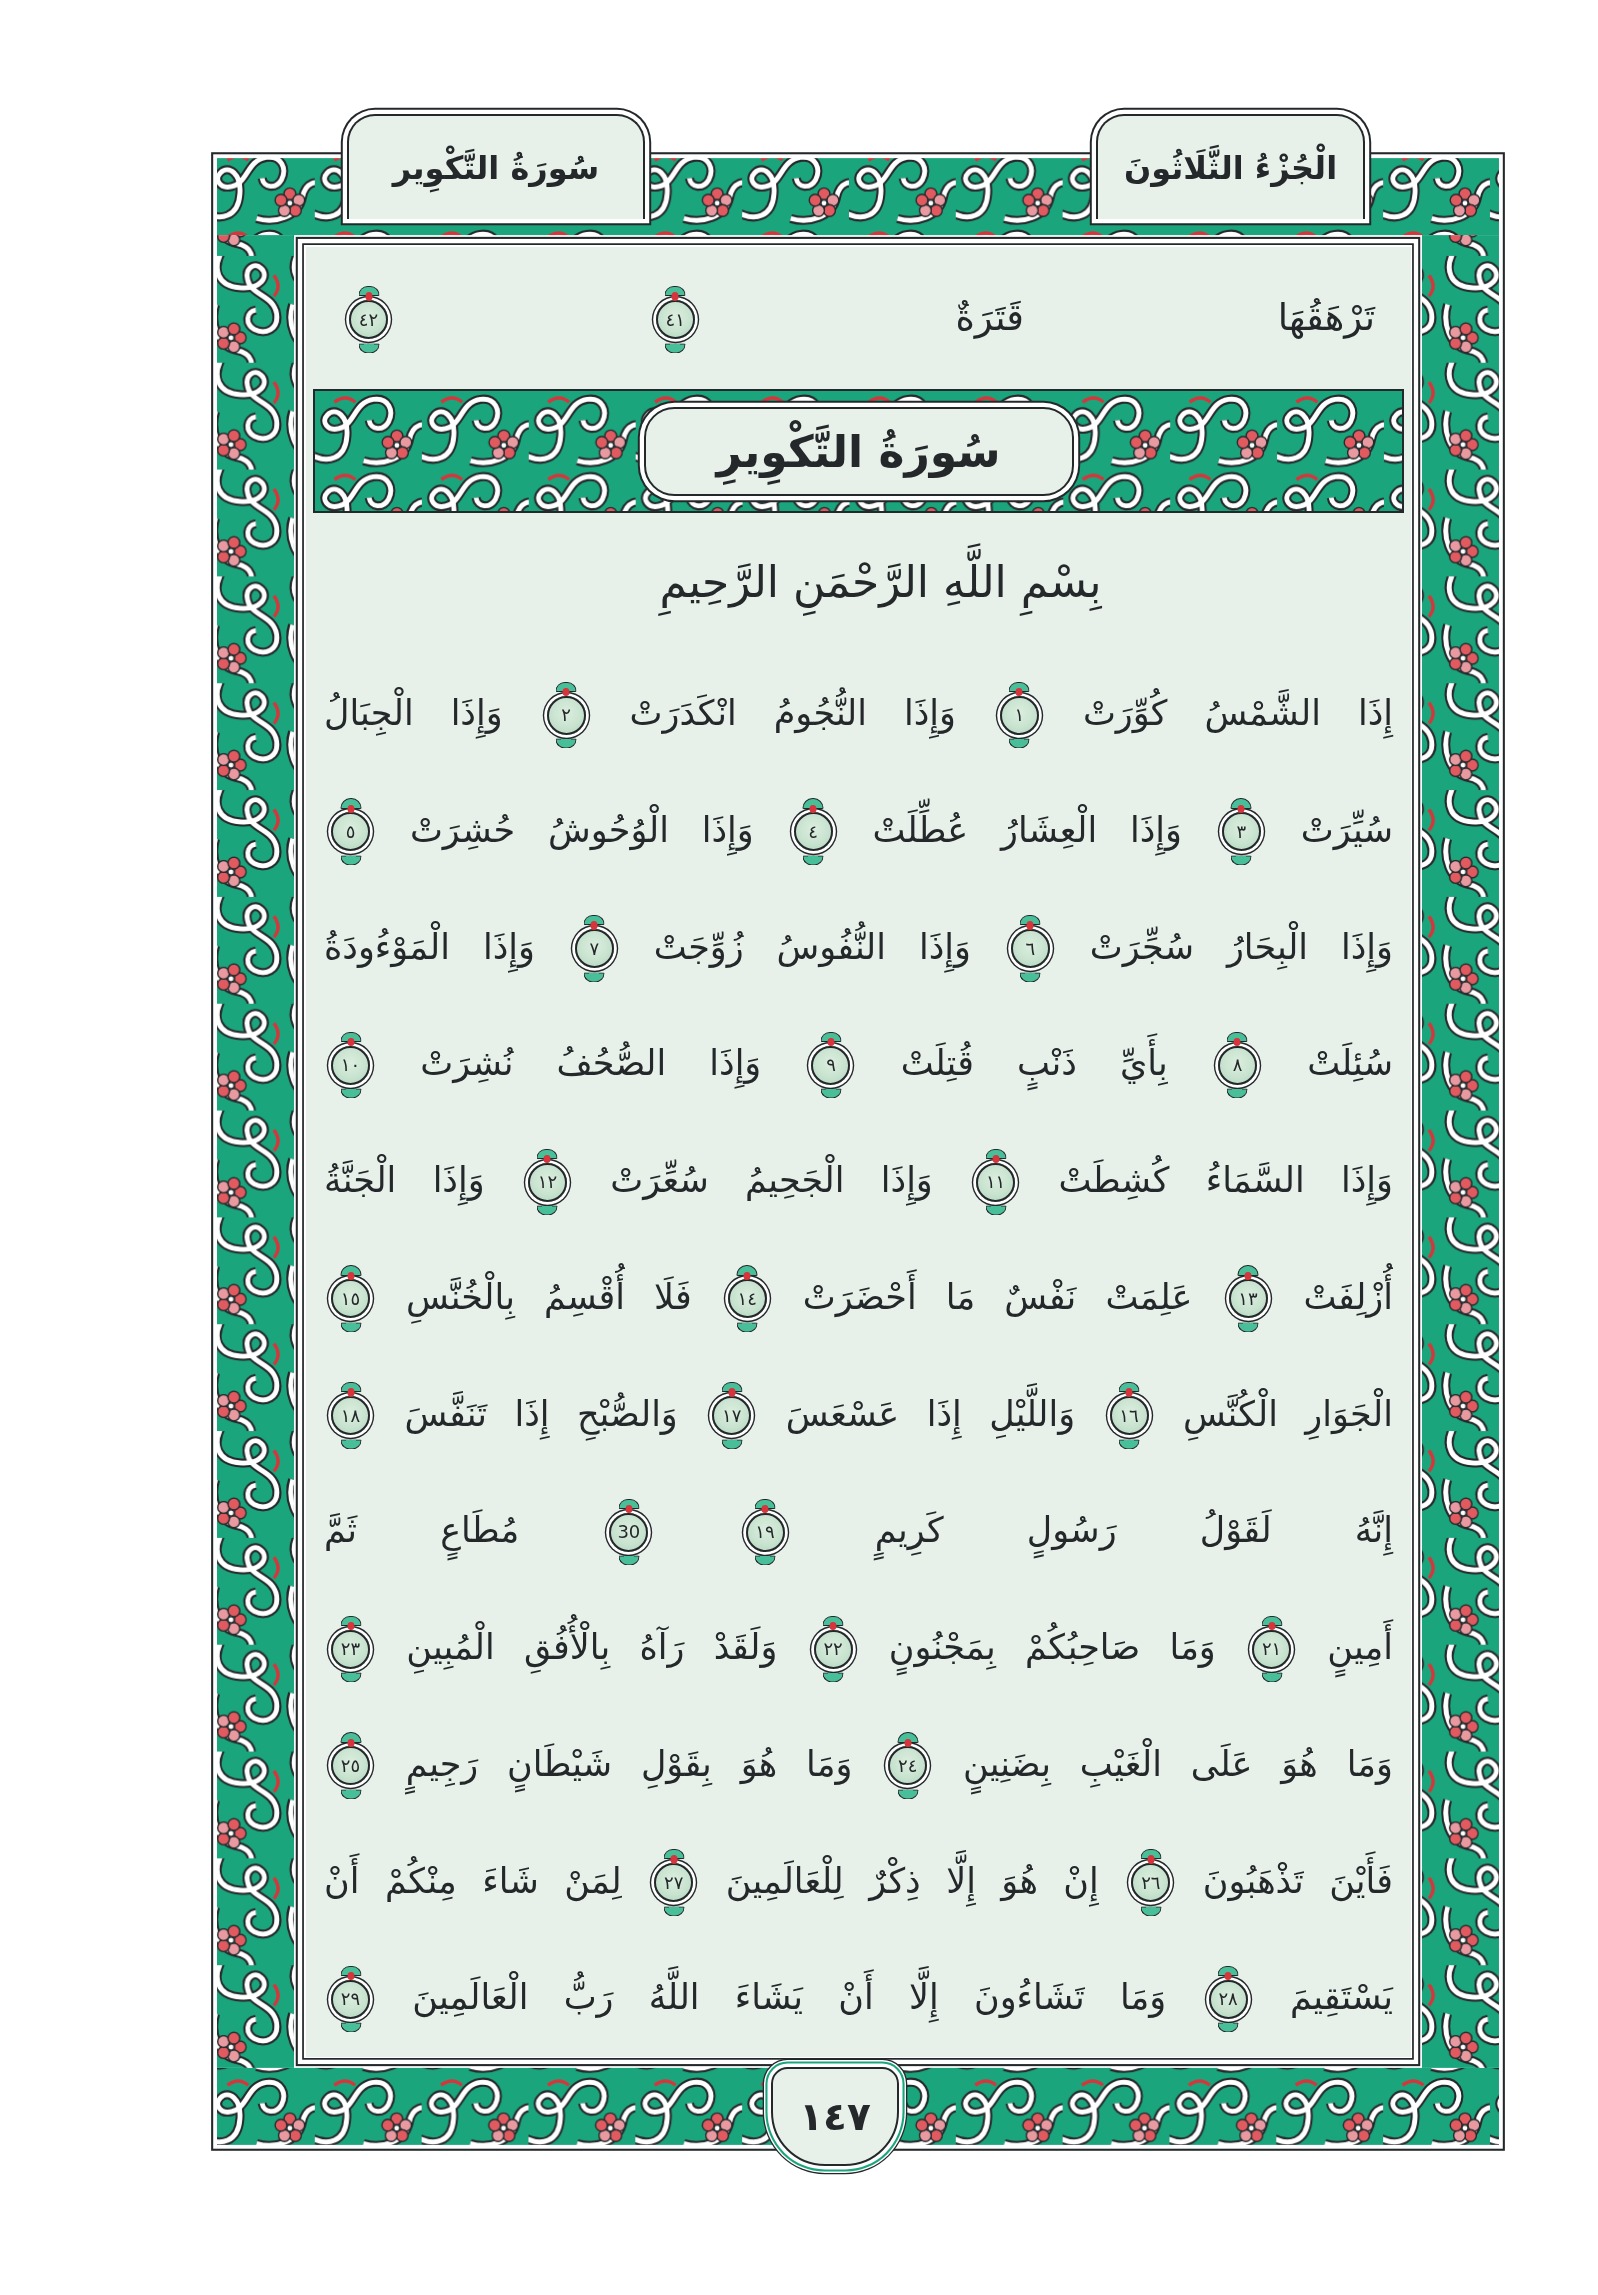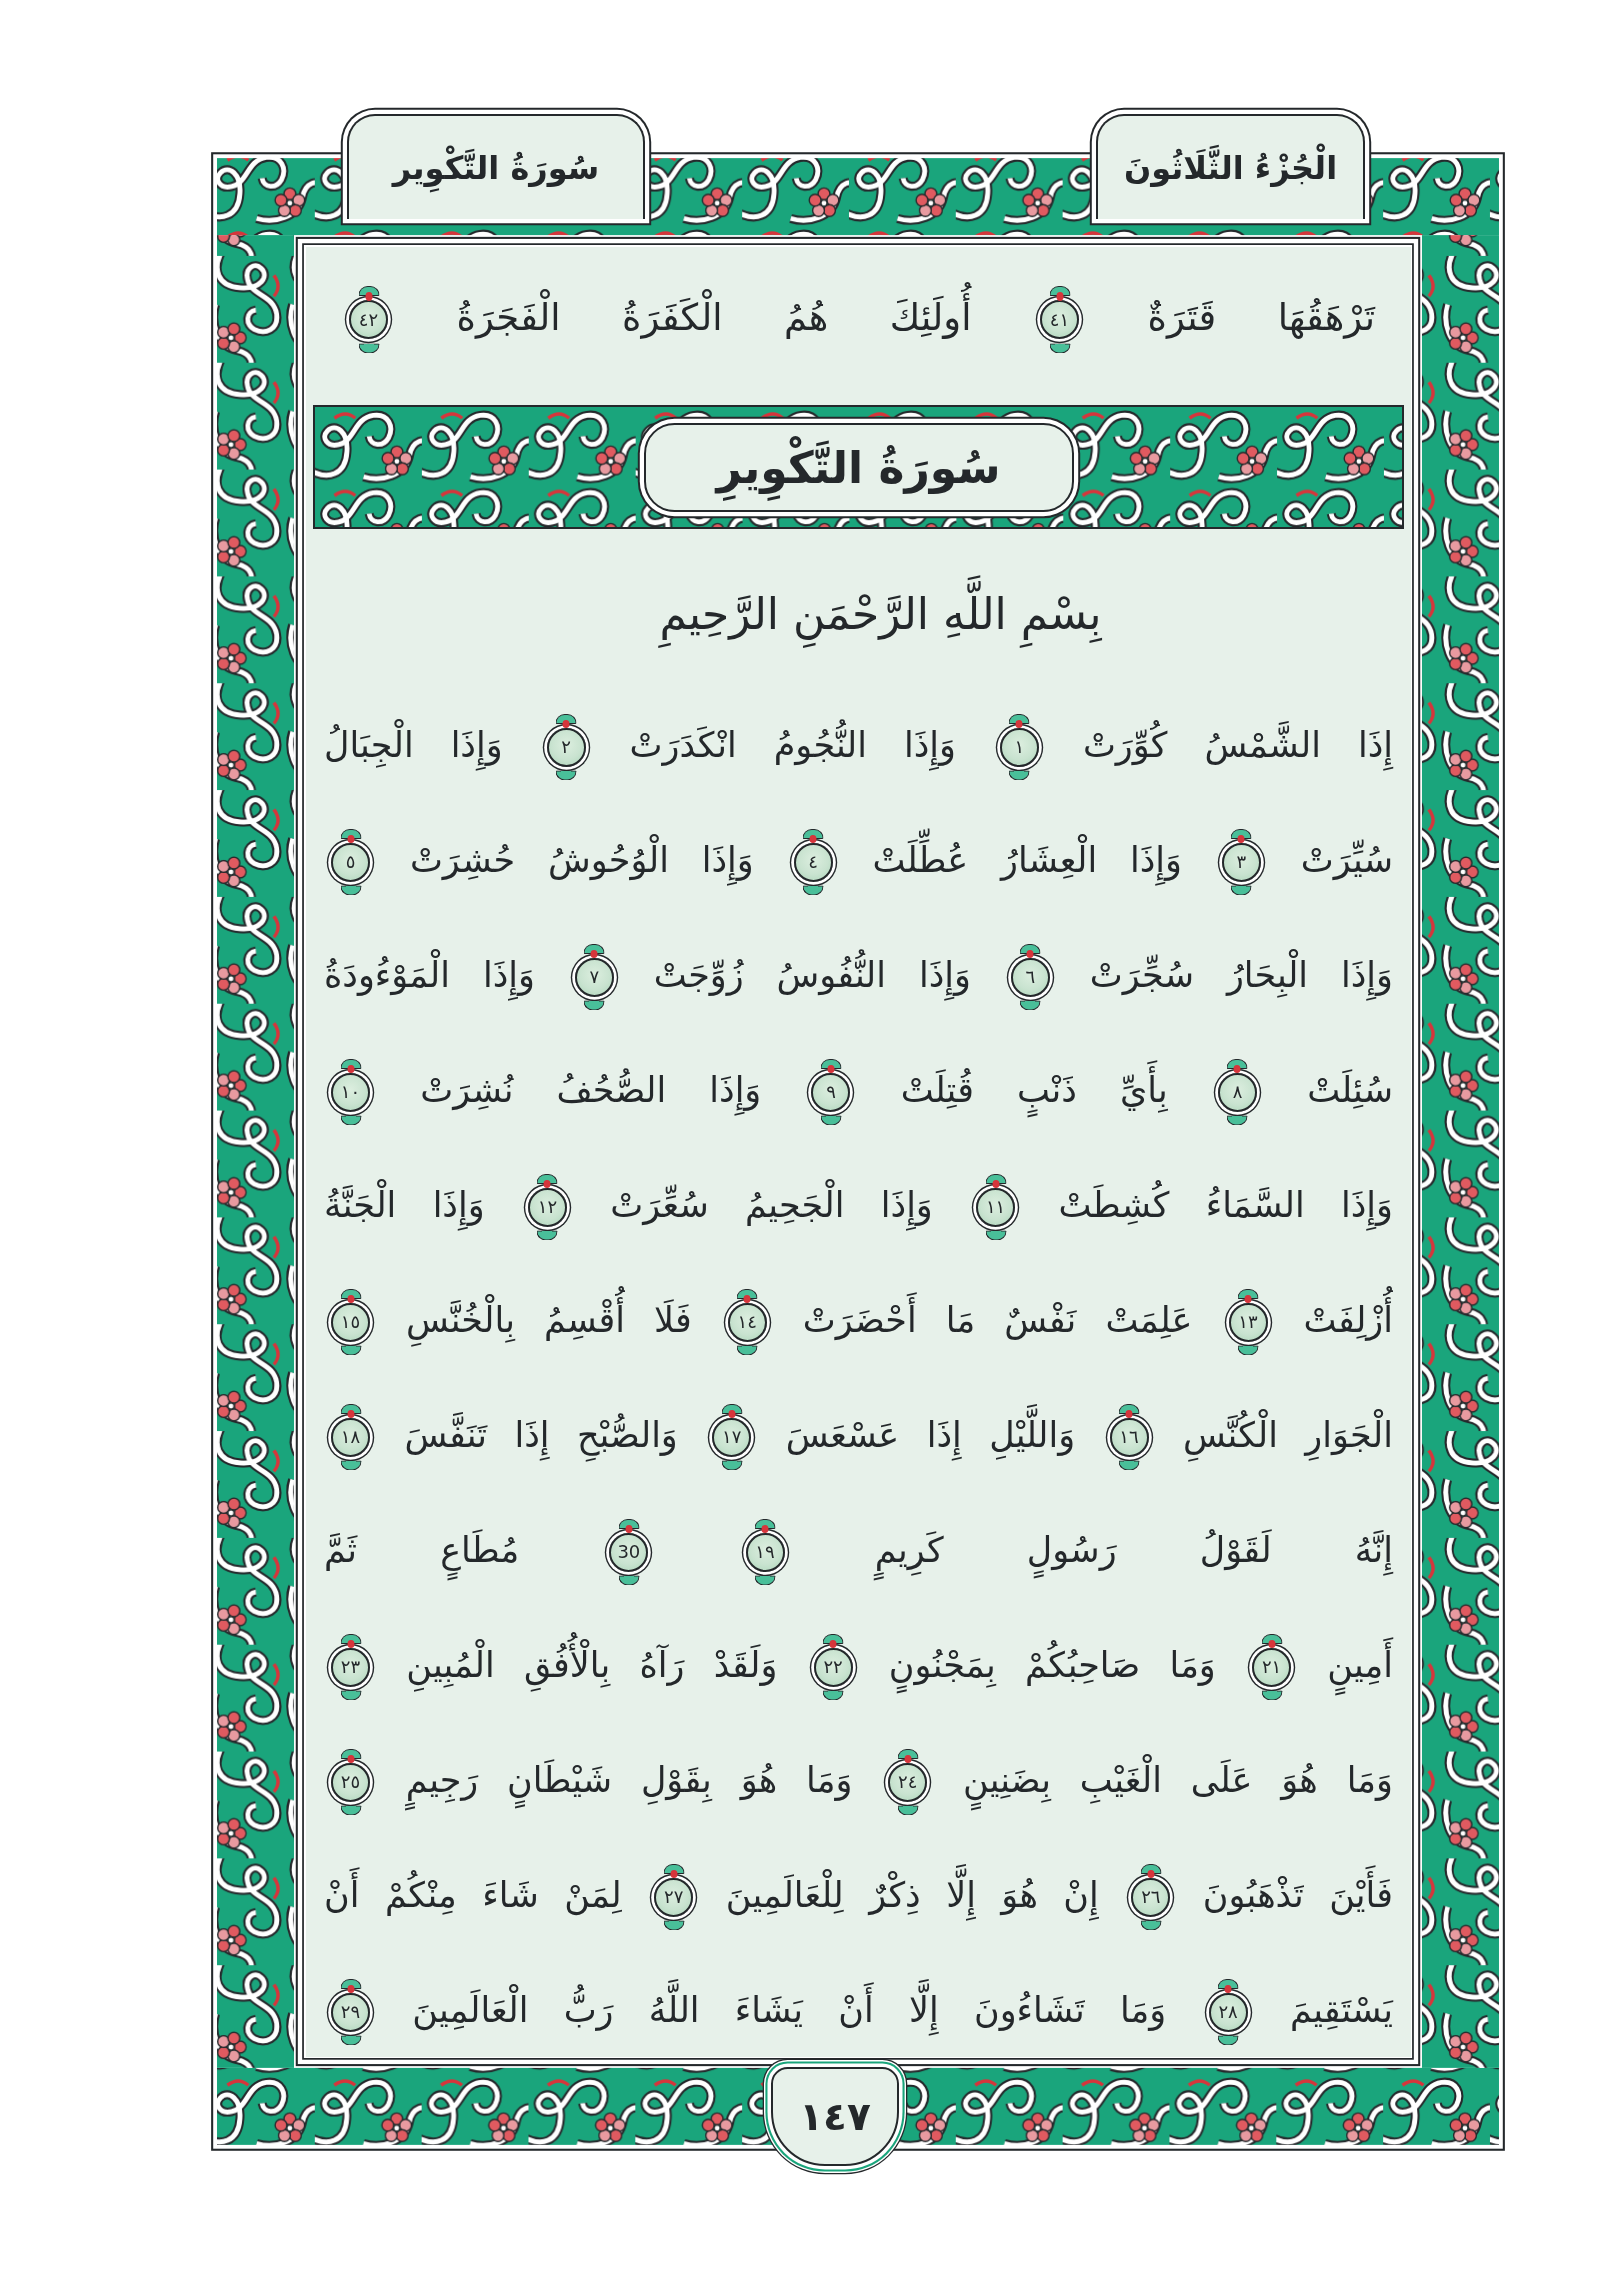--- a/index.html
+++ b/index.html
@@ -19,21 +19,21 @@
        display:flex;align-items:center;justify-content:center;}
   .tab-left{left:347px;width:298px;}
   .tab-right{left:1096px;width:269px;}
   .tab span{font-size:32px;font-weight:bold;direction:rtl;}
 
   
   .content{position:absolute;left:306px;top:247px;width:1105px;height:1810px;z-index:2;
            background:var(--page_mint);display:flex;flex-direction:column;direction:rtl;}
   .qline{direction:rtl;text-align:justify;text-align-last:justify;white-space:nowrap;overflow:visible;}
   .prelude{height:142px;line-height:142px;font-size:37px;padding:0 36px;flex:none;}
-  .banner{height:124px;flex:none;margin:16px 7px;position:relative;border:2.1px solid var(--ink);
+  .banner{height:124px;flex:none;margin:0 7px;position:relative;border:2.1px solid var(--ink);
           background:var(--border_green);display:flex;align-items:center;justify-content:center;}
   .banner svg{position:absolute;inset:0;width:100%;height:100%;}
   .banner-cartouche{position:relative;z-index:2;width:430px;height:89px;background:var(--page_mint);
           border:2.1px solid var(--ink);border-radius:30.5px;box-shadow:0 0 0 4.2px #fff,0 0 0 6.2px var(--ink);
           display:flex;align-items:center;justify-content:center;}
   .banner-cartouche span{font-size:44px;font-weight:bold;}
   .bismillah{height:143px;line-height:137px;font-size:44px;text-align:center;flex:none;margin-left:44px;}
   #verse-lines{flex:1;display:flex;flex-direction:column;}
   .vline{flex:1;line-height:115px;font-size:35px;padding:0 18px;}
 
@@ -116,21 +116,21 @@
     <span>الْجُزْءُ الثَّلَاثُونَ</span>
   </div>
 
   <div class="content">
 
     <div class="qline prelude" id="prelude-line"><span>تَرْهَقُهَا قَتَرَةٌ</span> <span class="am">
           <span class="crown t"></span>
           <span class="crown b"></span>
           <span class="dot"></span>
           <span class="num">٤١</span>
-        </span> <span>أُولَئِكَ هُمُ الْكَفَرَةُ الْفَجَرَةُ</span> <span class="am">
+        </span>  <span class="am">
           <span class="crown t"></span>
           <span class="crown b"></span>
           <span class="dot"></span>
           <span class="num">٤٢</span>
         </span></div>
 
     <div class="banner">
       <svg preserveAspectRatio="none" viewBox="0 0 1566 172" width="1087" height="119">
         <rect x="0" y="0" width="100%" height="100%" fill="url(#vineH)"></rect>
       </svg>

